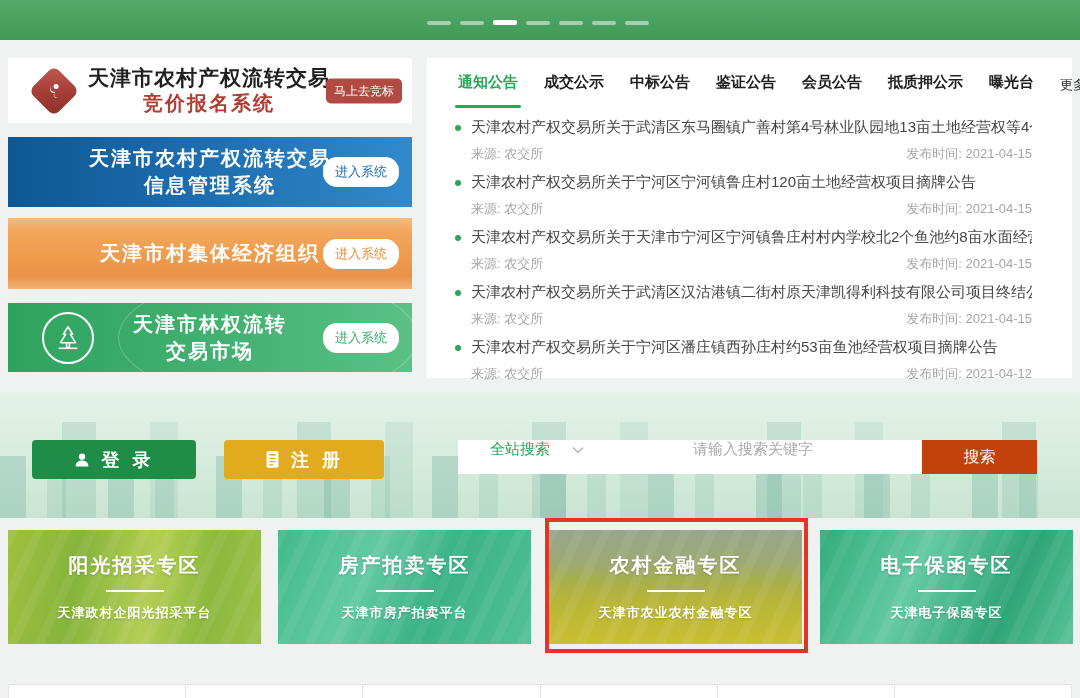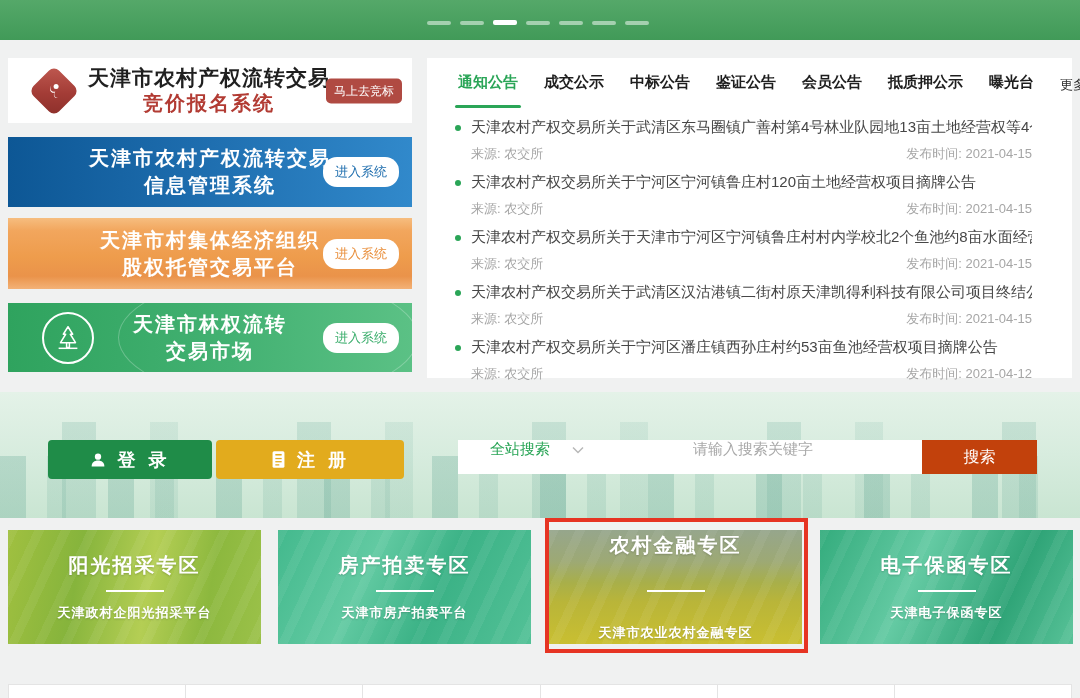--- a/index.html
+++ b/index.html
@@ -68,43 +68,43 @@
     background:linear-gradient(180deg,#e4f2e8 0%,#d7ecde 50%,#c9e5d2 100%); overflow:hidden; }
   .hero::before { content:""; position:absolute; left:0; right:0; bottom:0; height:96px;
     background:repeating-linear-gradient(90deg, transparent 0 62px, rgba(96,165,146,.20) 62px 96px,
       transparent 96px 150px, rgba(96,165,146,.13) 150px 178px, transparent 178px 235px); }
   .hero::after { content:""; position:absolute; left:0; right:0; bottom:0; height:62px;
     background:repeating-linear-gradient(90deg, rgba(96,165,146,.28) 0 26px, transparent 26px 47px,
       rgba(96,165,146,.17) 47px 66px, transparent 66px 108px); }
   .hero-btn { position:absolute; top:440px; height:39px; border:none; border-radius:4px;
     color:#fff; font-size:18px; font-weight:bold; letter-spacing:4px; display:flex;
     align-items:center; justify-content:center; gap:10px; cursor:pointer; z-index:2; }
-  .login-btn { left:48px; width:164px; background:#1f8c48; }
-  .register-btn { left:216px; width:188px; background:#e2ab1d; }
+  .login-btn { left:32px; width:164px; background:#1f8c48; }
+  .register-btn { left:224px; width:160px; background:#e2ab1d; }
   .search-bar { position:absolute; left:458px; top:440px; width:579px; height:34px; background:#fff;
     display:flex; align-items:flex-start; z-index:2; }
   .search-scope { display:flex; align-items:center; gap:22px; margin-left:32px; cursor:pointer; }
   .scope-label { color:#2aa557; font-size:15px; }
   .search-input { flex:1; border:none; outline:none; text-align:center; font-size:15px; color:#666;
     background:transparent; min-width:0; }
   .search-input::placeholder { color:#a9a9a9; }
   .search-btn { width:115px; height:34px; border:none; background:#c2410c; color:#fff;
     font-size:16px; cursor:pointer; }
 
   
   .zone-card { position:absolute; top:530px; width:253px; height:114px; cursor:pointer;
     display:flex; flex-direction:column; align-items:center; justify-content:center; color:#fff; }
   .zone-card .streaks { position:absolute; inset:0;
     background:repeating-linear-gradient(115deg, rgba(255,255,255,.06) 0 9px, transparent 9px 24px); }
   .zc-title { font-size:20px; font-weight:bold; letter-spacing:2px; text-shadow:0 1px 2px rgba(0,0,0,.18); z-index:1; }
   .zc-divider { width:58px; height:2px; background:#fff; margin:11px 0 12px; z-index:1; }
   .zc-sub { font-size:13px; font-weight:bold; letter-spacing:1px; text-shadow:0 1px 2px rgba(0,0,0,.18); z-index:1; }
   .zc1 { left:8px;  background:linear-gradient(100deg,#a0c040 0%,#86b43c 28%,#b4ce54 55%,#8cb83e 78%,#9bc149 100%); }
   .zc2 { left:278px; background:linear-gradient(115deg,#43b98d 0%,#62caa2 35%,#3bb286 62%,#53c197 100%); }
-  .zc3 { left:549px; background:linear-gradient(180deg,#96a68c 0%,#9da974 28%,#a8af4a 46%,#b9b539 63%,#c9bf31 100%);gap:20px; }
+  .zc3 { left:549px; background:linear-gradient(180deg,#96a68c 0%,#9da974 28%,#a8af4a 46%,#b9b539 63%,#c9bf31 100%); }
   .zc4 { left:820px; background:linear-gradient(115deg,#34ac7d 0%,#64caa3 38%,#2fa477 72%,#58c298 100%); }
   .highlight-ring { position:absolute; left:545px; top:518px; width:263px; height:135px;
     border:4px solid #e63423; z-index:5; pointer-events:none; }
 
   
   .footer-row { position:absolute; left:8px; top:684px; width:1064px; display:flex; }
   .footer-cell { flex:1; height:20px; background:#fff; border:1px solid #e4e4e4; margin-left:-1px; }
   .footer-cell:first-child { margin-left:0; }
 </style>
 </head>
@@ -139,21 +139,20 @@
   </div>
 
   <div class="banner blue">
     <div class="line">天津市农村产权流转交易</div>
     <div class="line">信息管理系统</div>
     <button class="enter-btn">进入系统</button>
   </div>
 
   <div class="banner orange">
     <div class="line">天津市村集体经济组织</div>
-    <div class="line">股权托管交易平台</div>
     <button class="enter-btn">进入系统</button>
   </div>
 
   <div class="banner green">
     <div class="ring"></div>
     <div class="tree-badge">
       <svg width="30" height="30" viewBox="0 0 32 32" fill="none" stroke="#fff" stroke-width="1.6" stroke-linejoin="round">
         <path d="M16 4 L21 12 H18.5 L24 21 H8 L13.5 12 H11 Z"></path>
         <path d="M14.5 21 V26 H17.5 V21"></path>
         <path d="M6 27 H26"></path>

